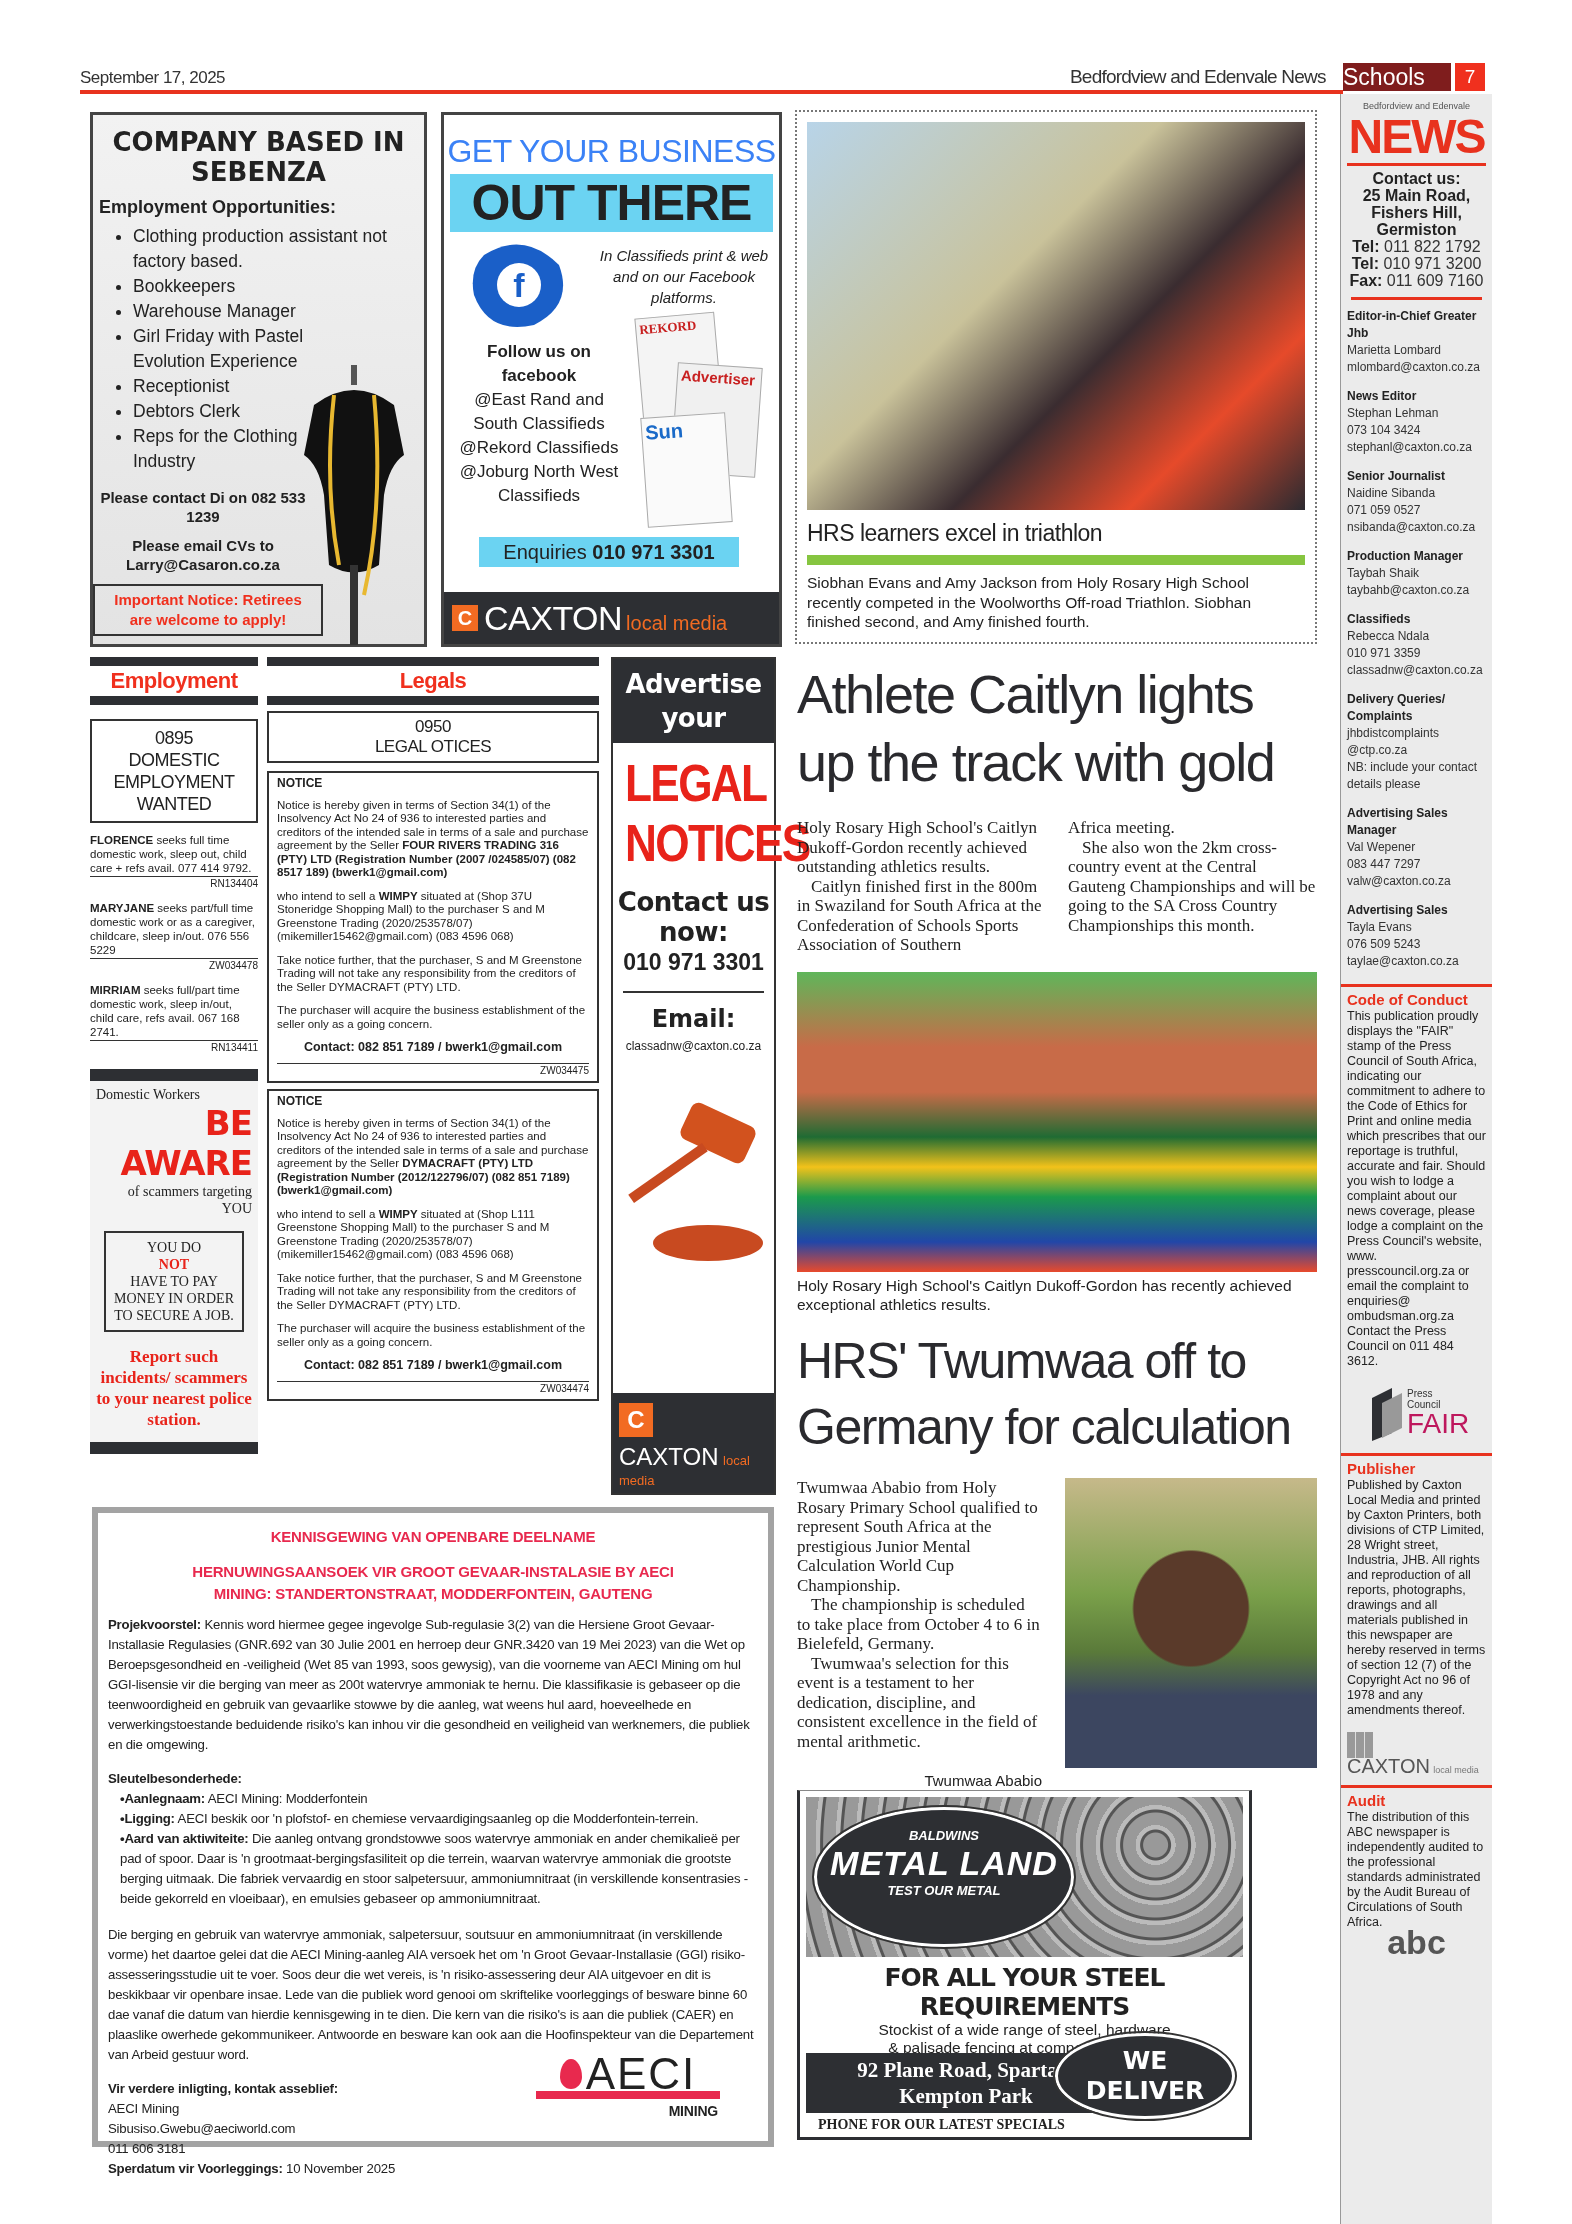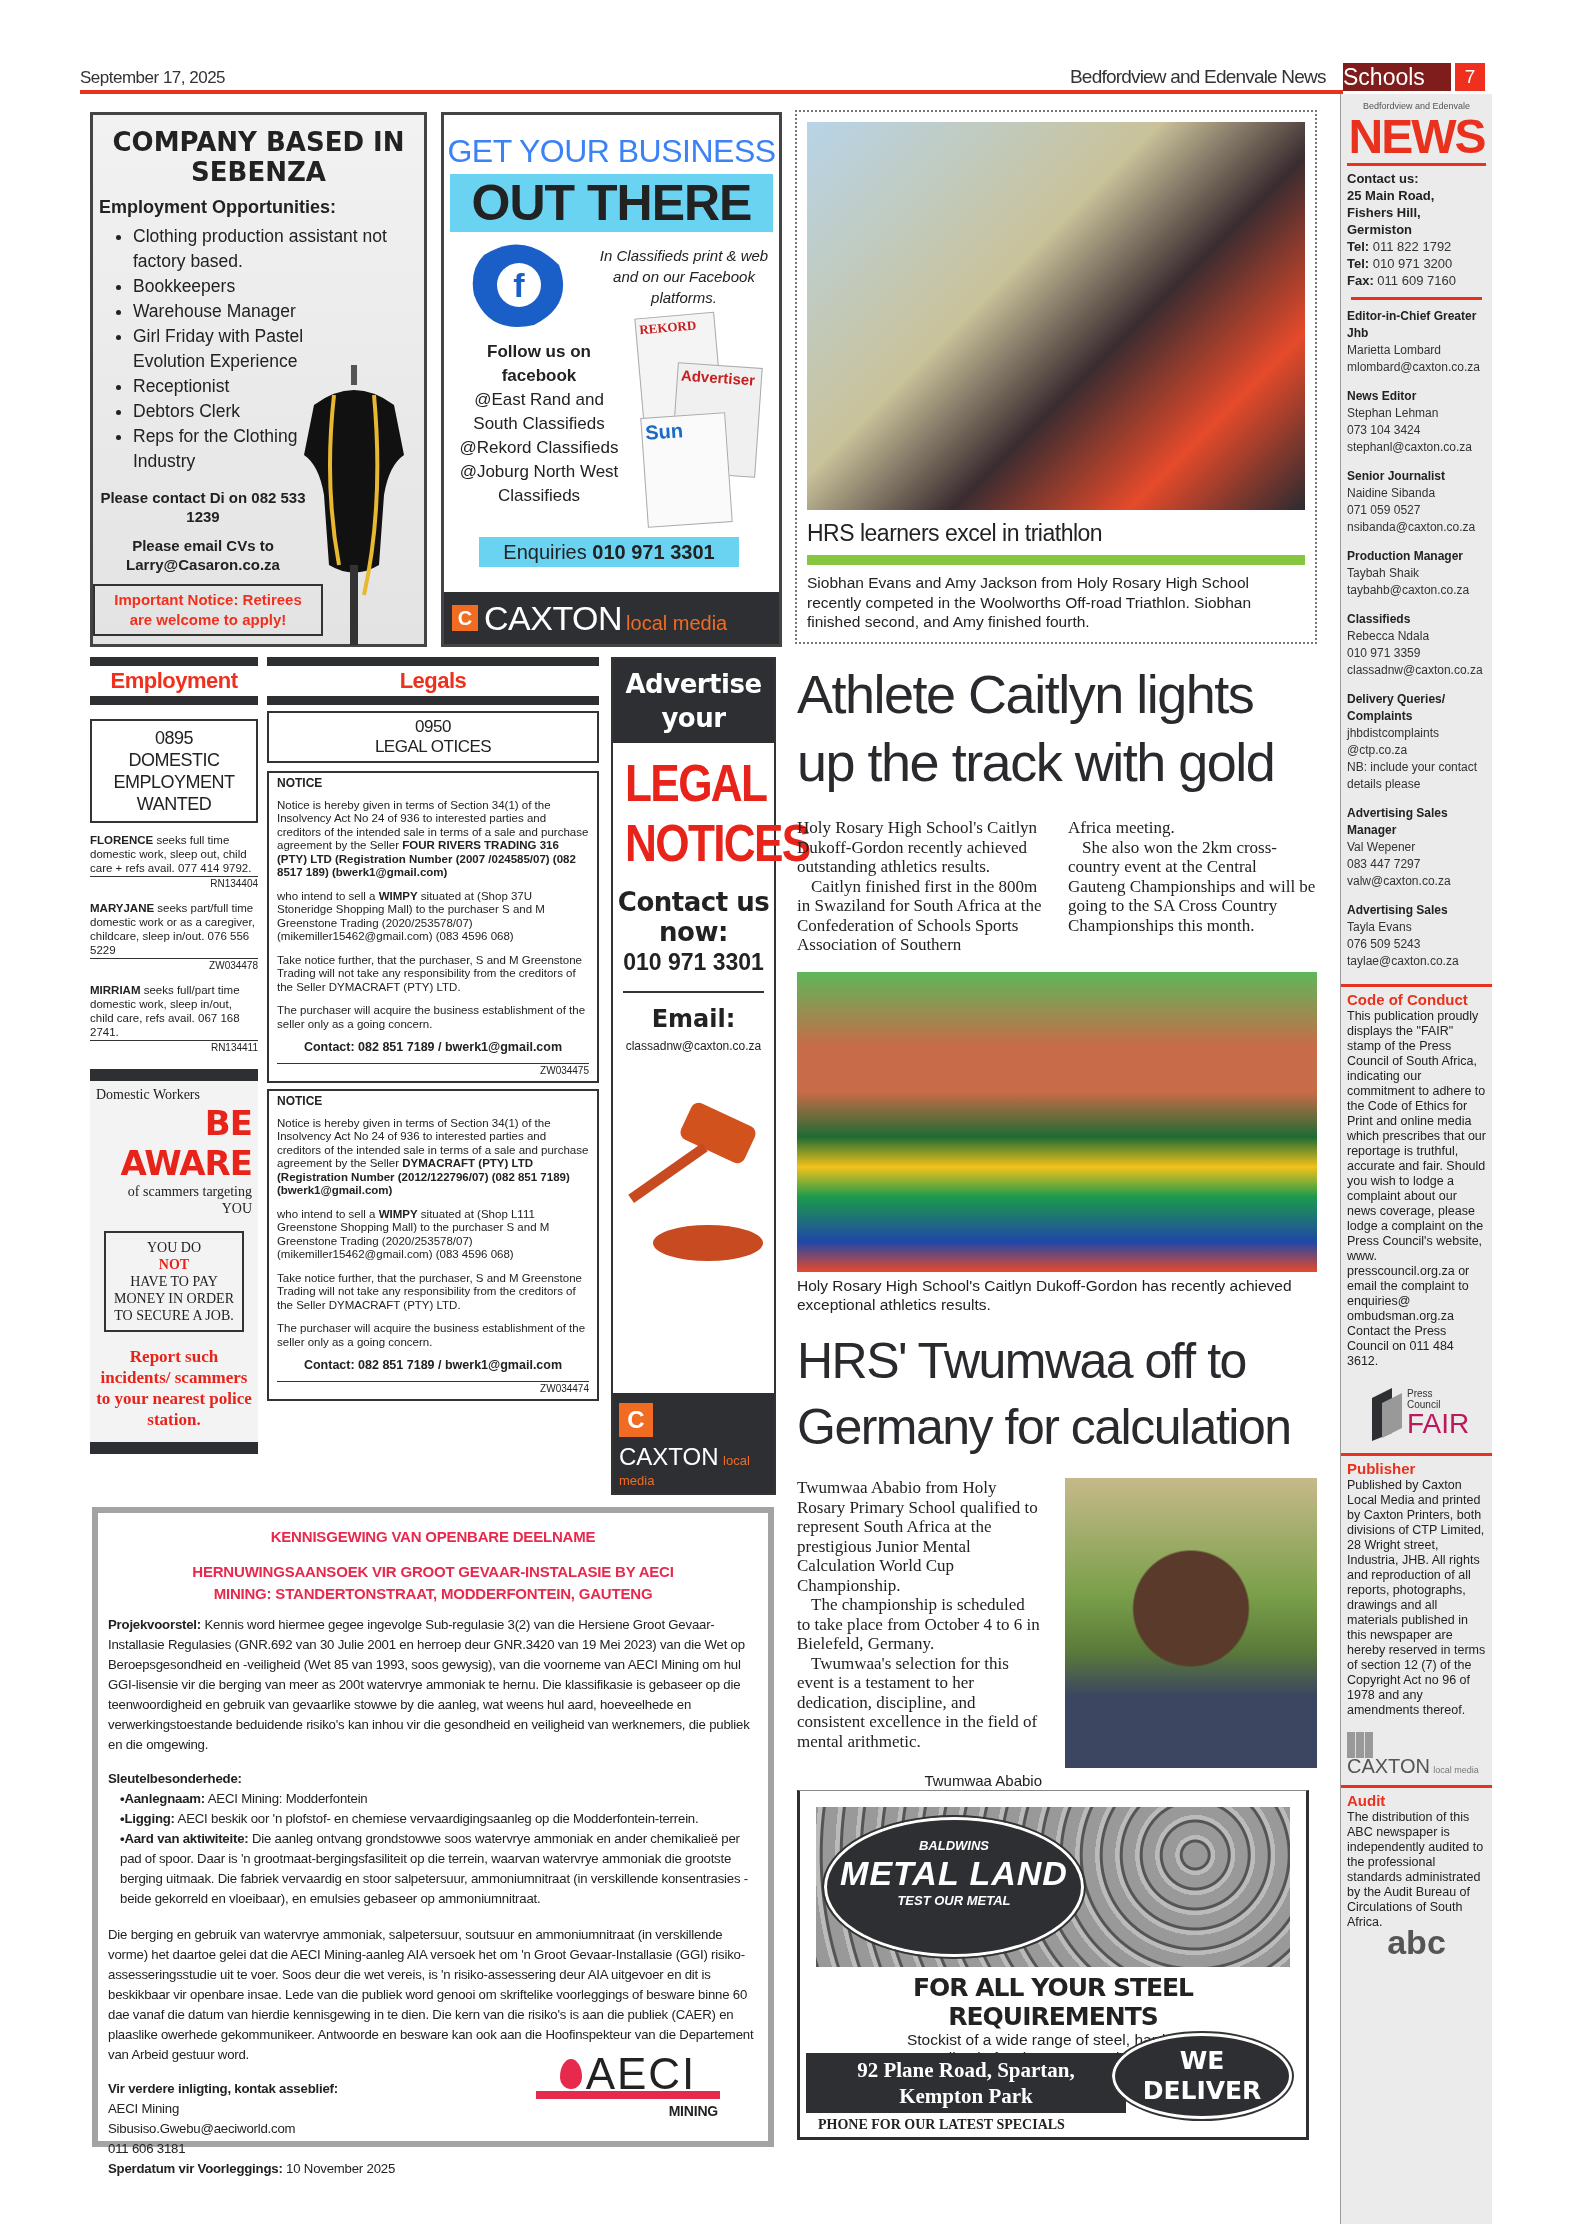--- a/index.html
+++ b/index.html
@@ -10,21 +10,21 @@
 #hdr-pub{left:1070px;top:66px;font-size:19px;color:#333;letter-spacing:-0.8px}
 #hdr-section{left:1343px;top:63px;width:108px;height:28px;background:#7f1d1d;color:#fff;font-size:23px;text-align:left;line-height:28px}
 #hdr-page{left:1455px;top:63px;width:30px;height:28px;background:#f0301e;color:#fff;font-size:19px;text-align:center;line-height:28px}
 #hdr-rule{left:80px;top:90px;width:1263px;height:4px;background:#e8321e}
 
 #sidebar{left:1340px;top:94px;width:152px;height:2130px;background:#ebebeb;border-left:1px solid #999}
 .sb-inner{padding:4px 6px;font-size:12px;line-height:17px;color:#333}
 .sb-small{font-size:9px;color:#555;text-align:center}
 .sb-news{font-size:48px;font-weight:bold;color:#e8321e;text-align:center;line-height:44px;letter-spacing:-2px}
 .sb-redrule{height:3px;background:#e8321e;margin:4px 0}
-.sb-contact{text-align:left;font-size:13px;line-height:17px}
+.sb-contact{text-align:center;font-size:16px;line-height:17px}
 .sb-contact b{color:#222}
 .sb-h{font-weight:bold;color:#222;margin-top:12px}
 .sb-red{color:#e8321e;font-weight:bold;font-size:15px;line-height:18px}
 .sb-body{font-size:12.5px;line-height:15px;color:#222}
 .logo-box{display:flex;align-items:center;margin:14px 0 10px 20px}
 
 .box{border:3px solid #444}
 #ad-sebenza{left:90px;top:112px;width:337px;height:535px;background:linear-gradient(180deg,#f2f2f2,#e3e3e3)}
 #ad-sebenza .t1{font-size:26px;font-weight:bold;text-align:center;line-height:30px;color:#222;margin-top:12px;font-family:"DejaVu Sans",sans-serif}
 #ad-sebenza .t2{font-size:18px;font-weight:bold;margin:10px 0 6px 6px;color:#222}
@@ -85,21 +85,21 @@
 #triath .cap{font-size:15.5px;line-height:19.5px;margin-top:8px}
 #hl1{left:797px;top:660px;width:520px;font-size:54px;line-height:68px;color:#2a2a2e;letter-spacing:-1.5px}
 #art1{left:797px;top:818px;width:520px;display:flex;gap:22px;font-family:"Liberation Serif",serif;font-size:17px;line-height:19.5px}
 #art1 .col{width:250px}
 #photo2{left:797px;top:972px;width:520px;height:300px;background:linear-gradient(180deg,#5fb65a 0%,#c86b48 25%,#c86b48 40%,#1f6b33 55%,#f2c21a 65%,#1b9a4c 75%,#2146a8 90%,#e84a2c 100%)}
 #cap2{left:797px;top:1276px;width:520px;font-size:15.5px;line-height:19px}
 #hl2{left:797px;top:1328px;width:520px;font-size:50px;line-height:66px;color:#2a2a2e;letter-spacing:-1.5px}
 #art2{left:797px;top:1478px;width:245px;font-family:"Liberation Serif",serif;font-size:17px;line-height:19.5px}
 #art2 .sig{font-family:"Liberation Sans",sans-serif;font-size:15px;text-align:right;margin-top:20px}
 #photo3{left:1065px;top:1478px;width:252px;height:290px;background:radial-gradient(circle at 50% 45%,#5a3a2a 0 28%,transparent 29%),linear-gradient(180deg,#c6b98a 0%,#7aa04a 40%,#5a7a3a 60%,#3c4660 75%,#3c4660 100%)}
-#steel{left:797px;top:1790px;width:512px;height:350px;border:3px solid #2d2f33;border-top:1px solid #888;padding:16px}
+#steel{left:797px;top:1790px;width:455px;height:350px;border:3px solid #2d2f33;border-top:1px solid #888;padding:6px}
 #steel .pic{height:160px;background:repeating-radial-gradient(circle at 80% 30%,#999 0 12px,#555 13px 15px,#bbb 16px 20px);position:relative}
 #steel .oval{position:absolute;left:8px;top:10px;width:260px;height:140px;border-radius:50%;background:#2d2f33;border:3px solid #fff;outline:2px solid #333;color:#fff;text-align:center}
 #steel .oval .b{font-size:13px;font-weight:bold;font-style:italic;margin-top:18px}
 #steel .oval .m{font-size:34px;font-weight:bold;font-style:italic;letter-spacing:1px;line-height:40px}
 #steel .oval .t{font-size:13px;font-weight:bold;font-style:italic}
 #steel .h{font-size:25px;font-weight:bold;text-align:center;margin-top:6px;font-family:"DejaVu Sans",sans-serif;letter-spacing:-1px}
 #steel .s{font-size:15.5px;text-align:center;line-height:18px}
 #steel .tel{font-size:28px;font-weight:bold;color:#fff;-webkit-text-stroke:1.5px #333;margin-left:20px;letter-spacing:2px}
 #steel .addr{position:absolute;left:6px;bottom:24px;width:320px;height:60px;background:#2d2f33;color:#fff;font-family:"Liberation Serif",serif;font-weight:bold;font-size:21px;text-align:center;line-height:26px;padding-top:4px}
 #steel .deliver{position:absolute;right:14px;bottom:18px;width:180px;height:86px;border-radius:50%;background:#2d2f33;border:3px solid #fff;outline:2px solid #333;color:#fff;font-weight:bold;font-size:25px;text-align:center;line-height:30px;padding-top:10px;font-family:"DejaVu Sans",sans-serif}

